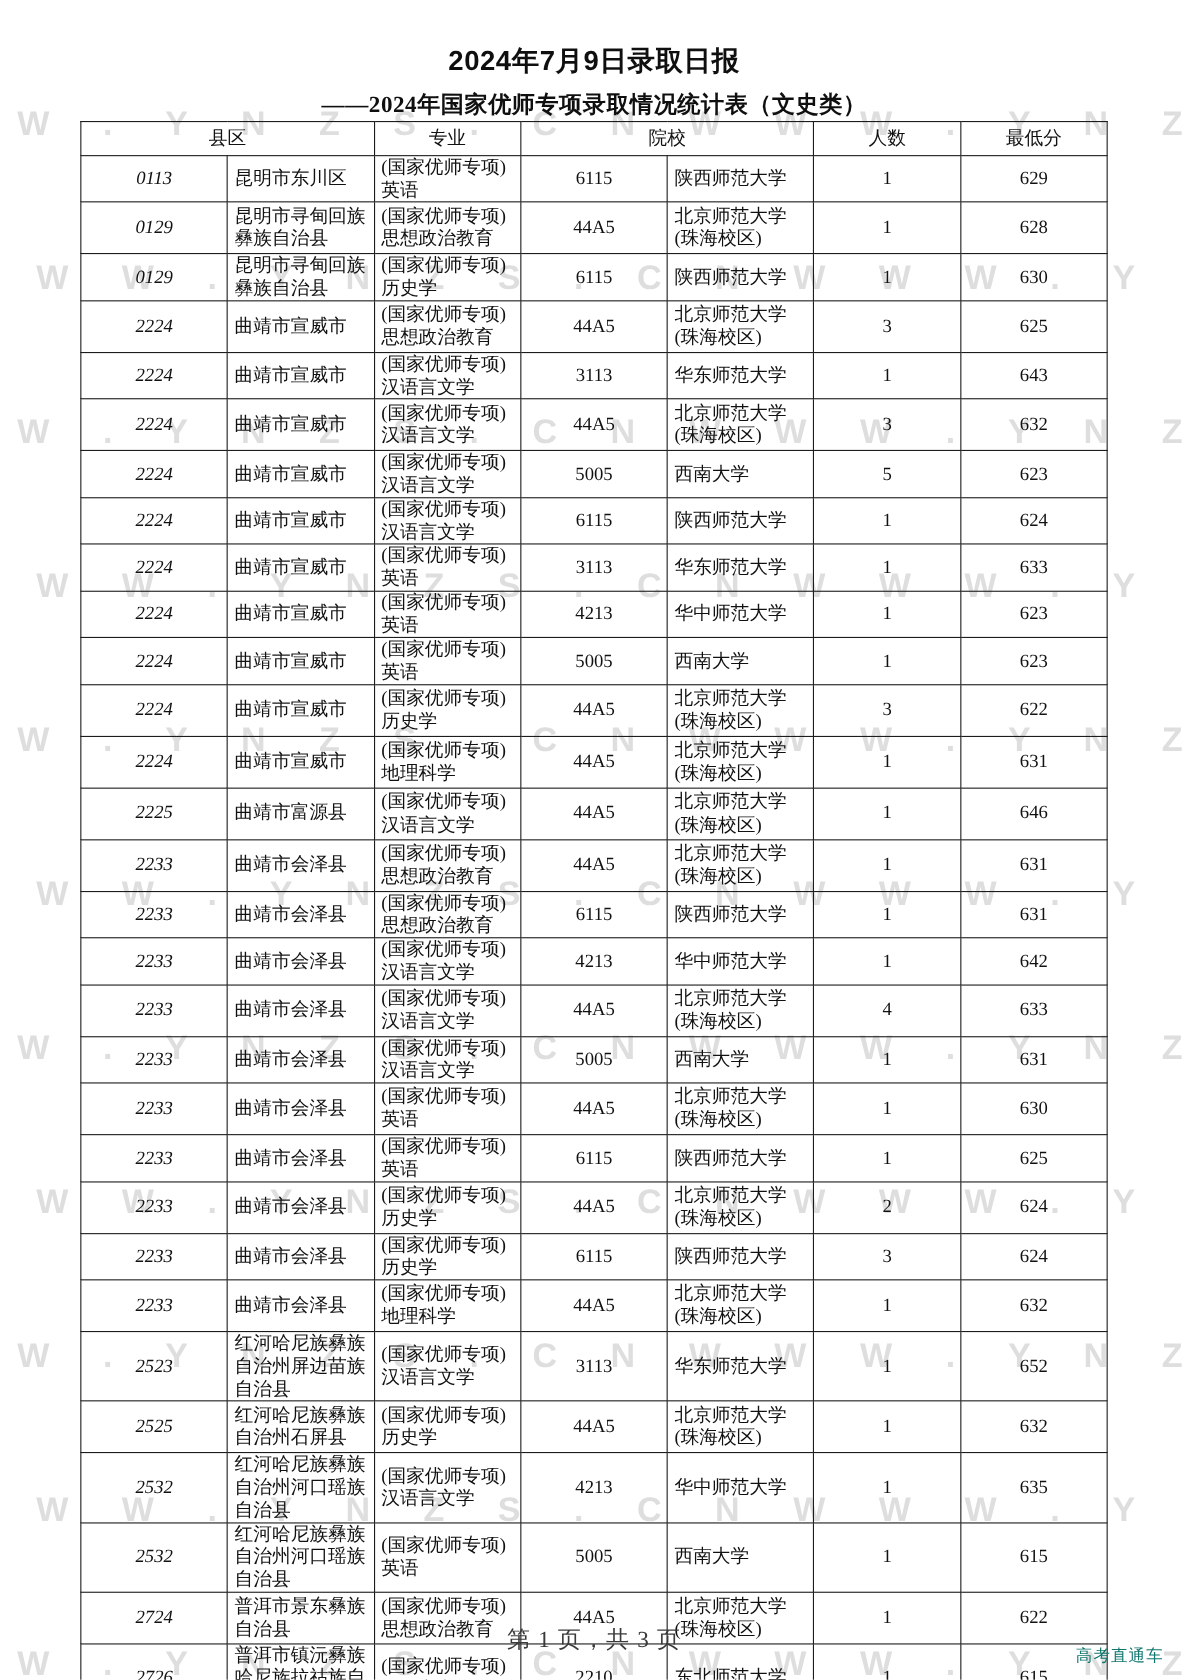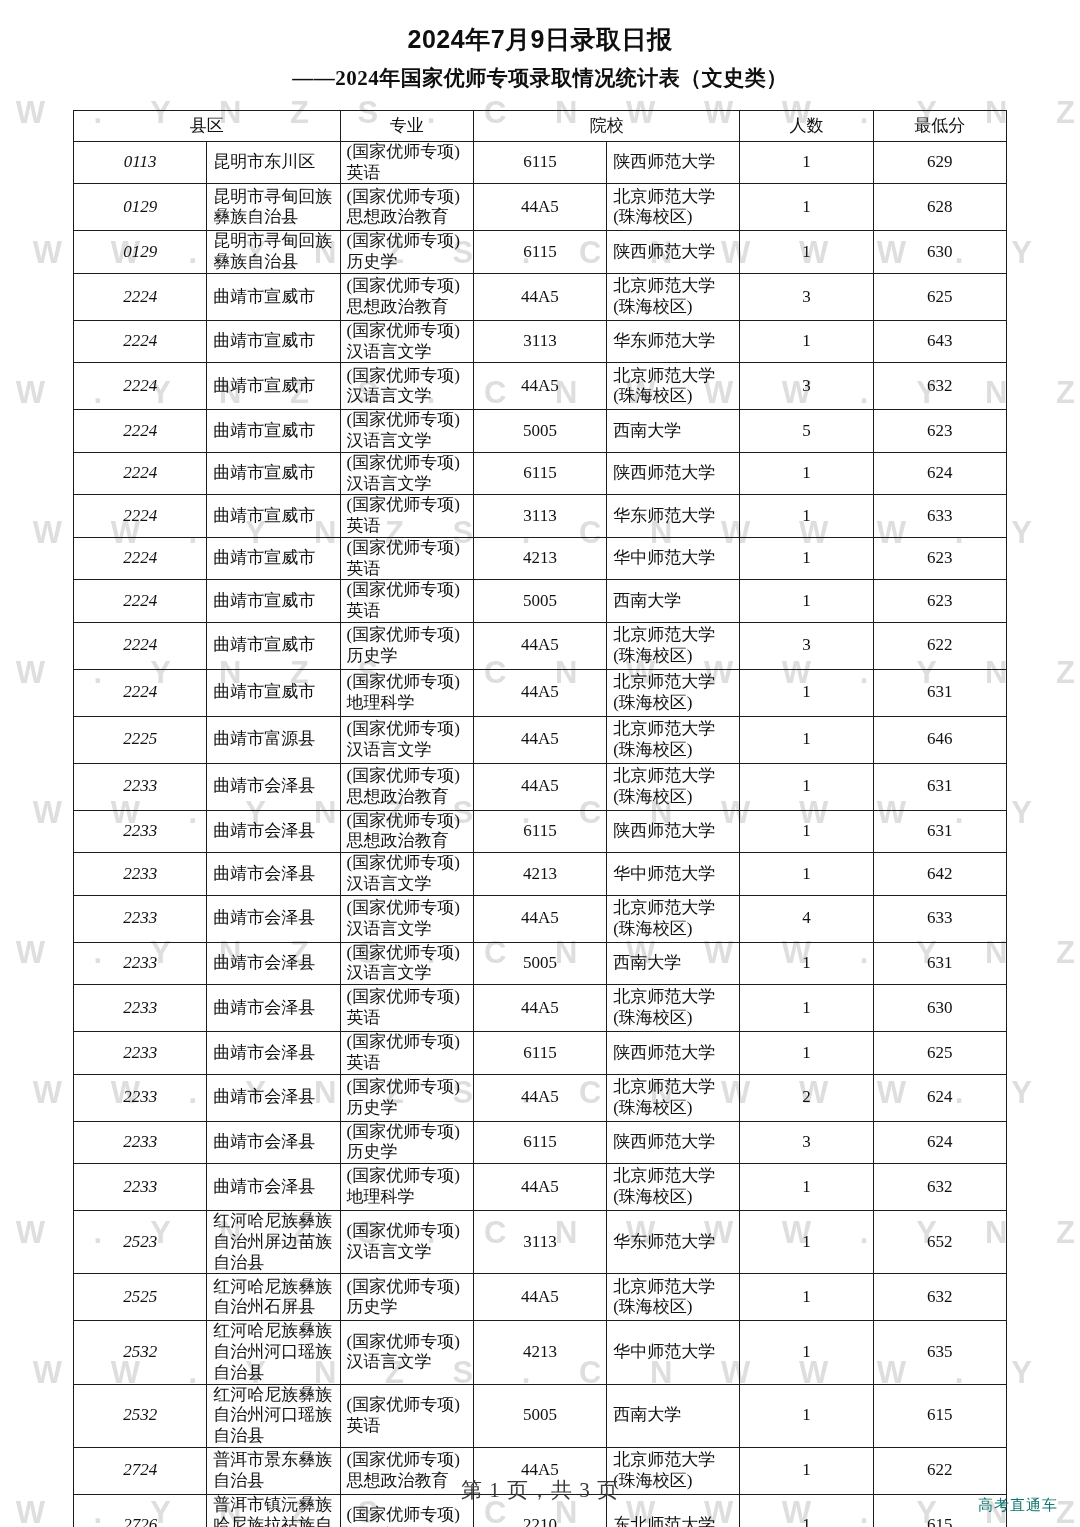--- a/index.html
+++ b/index.html
@@ -40,21 +40,21 @@
   
   #page {
     position: relative;
     z-index: 10;
     width: 1080px;
     height: 1527px;
     box-sizing: border-box;
   }
 
   #title-block {
-    padding-top: 25px;
+    padding-top: 42px;
     text-align: center;
   }
   #doc-title {
     font-family: "Liberation Sans", sans-serif;
     font-size: 25px;
     font-weight: 700;
     letter-spacing: .5px;
     color: #0f0f0f;
     line-height: 1.15;
   }

